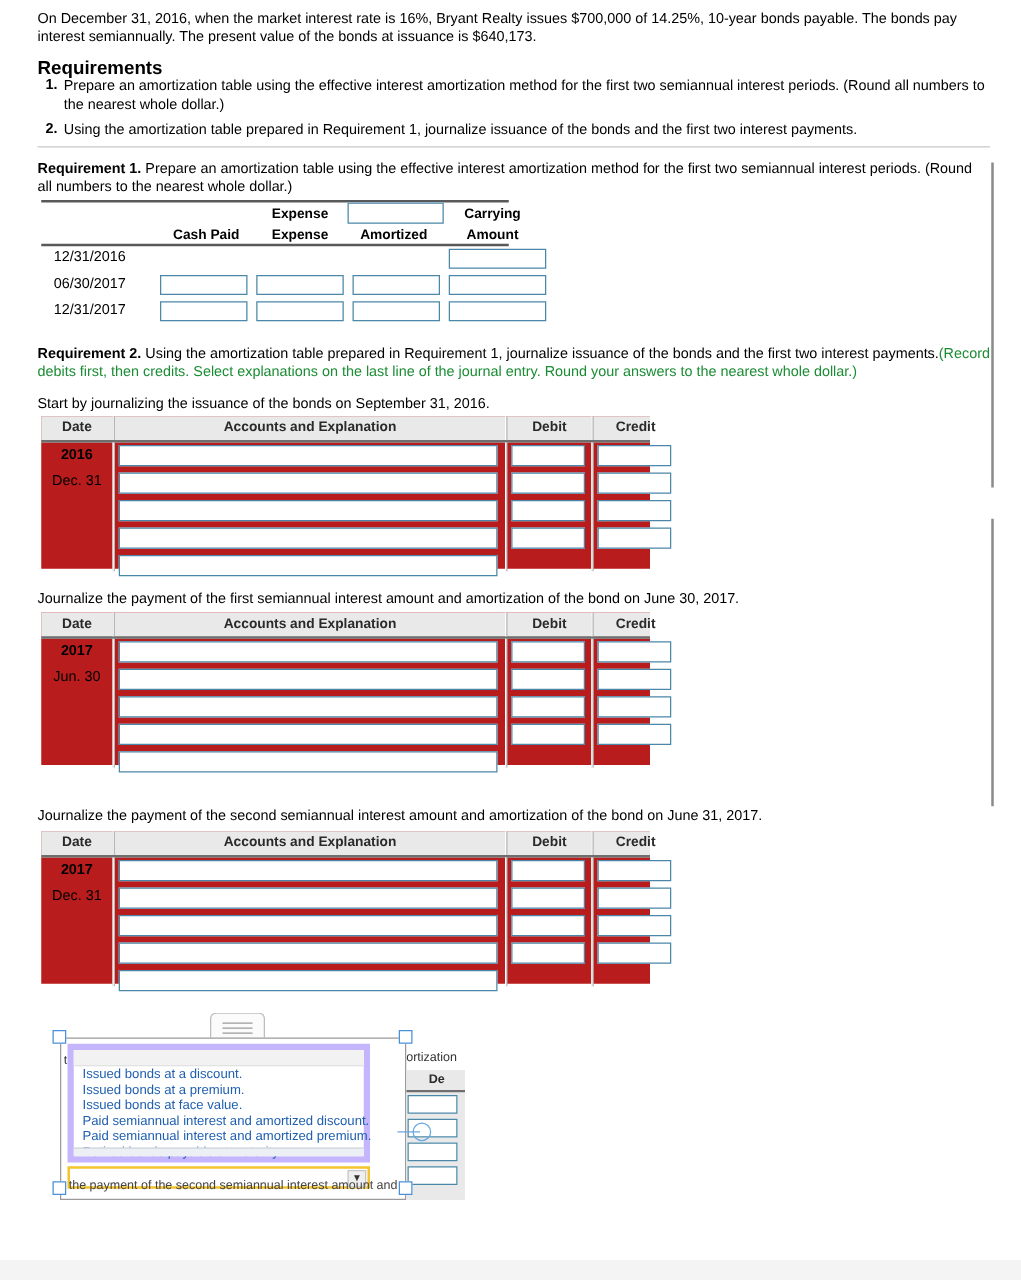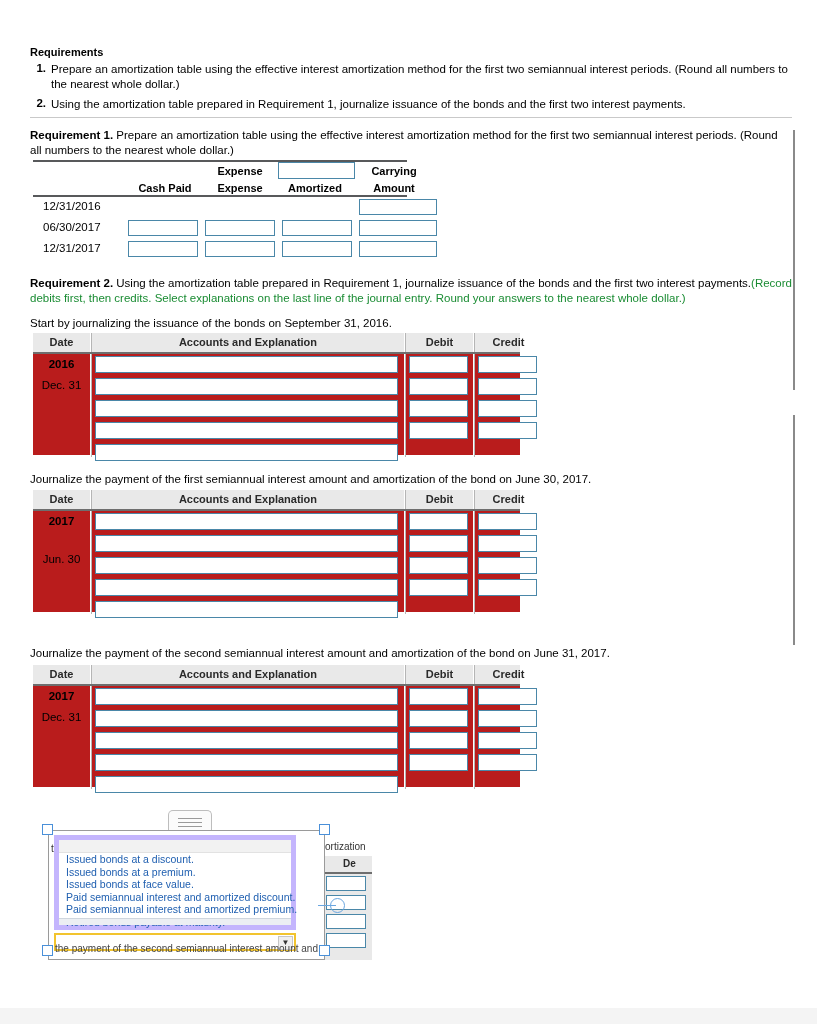--- a/index.html
+++ b/index.html
@@ -35,21 +35,21 @@
   
   .intro {
     position: absolute;
     left: 30px; top: 8px;
     width: 740px;
   }
   .req-head {
     position: absolute;
     left: 30px; top: 46px;
     font-weight: bold;
-    font-size: 11px;
+    font-size: 15px;
   }
   .req-list {
     position: absolute;
     left: 30px; top: 62px;
     width: 762px;
   }
   .req-item {
     display: flex;
     margin-bottom: 5px;
   }
@@ -343,20 +343,21 @@
     left: 0; top: 1008px;
     width: 817px; height: 16px;
     background: #f4f4f4;
   }
 </style>
 </head>
 <body>
 
 <div class="page">
 
+  <div class="intro para">On December 31, 2016, when the market interest rate is 16%, Bryant Realty issues $700,000 of 14.25%, 10-year bonds payable. The bonds pay interest semiannually. The present value of the bonds at issuance is $640,173.</div>
 
   <div class="req-head">Requirements</div>
 
   <div class="req-list">
     <div class="req-item">
       <span class="req-num">1.</span>
       <span class="req-txt">Prepare an amortization table using the effective interest amortization method for the first two semiannual interest periods. (Round all numbers to the nearest whole dollar.)</span>
     </div>
     <div class="req-item">
       <span class="req-num">2.</span>
@@ -461,21 +462,21 @@
       <div class="jt-head-cell" style="left:442px;width:67px;">Credit</div>
       <div class="jt-vline" style="left:57px;"></div>
       <div class="jt-vline" style="left:371px;"></div>
       <div class="jt-vline" style="left:440px;"></div>
     </div>
     <div class="jt-body" style="height:103px;">
       <div class="jt-vline" style="left:57px;"></div>
       <div class="jt-vline" style="left:371px;"></div>
       <div class="jt-vline" style="left:440px;"></div>
       <div class="jt-date" style="left:0px; top:4px; width:57px; font-weight:bold;">2017</div>
-      <div class="jt-date" style="left:0px; top:25px; width:57px;margin-top:17px;">Jun. 30</div>
+      <div class="jt-date" style="left:0px; top:25px; width:57px;">Jun. 30</div>
 
       <div class="jt-row">
         <input class="inp jt-inp" style="position: absolute; left: 62px; top: 2px; width: 303px;" value="">
         <input class="inp jt-inp" style="position: absolute; left: 376px; top: 2px; width: 59px;" value="">
         <input class="inp jt-inp" style="position: absolute; left: 445px; top: 2px; width: 59px;" value="">
       </div>
       <div class="jt-row">
         <input class="inp jt-inp" style="position: absolute; left: 62px; top: 2px; width: 303px;" value="">
         <input class="inp jt-inp" style="position: absolute; left: 376px; top: 2px; width: 59px;" value="">
         <input class="inp jt-inp" style="position: absolute; left: 445px; top: 2px; width: 59px;" value="">

